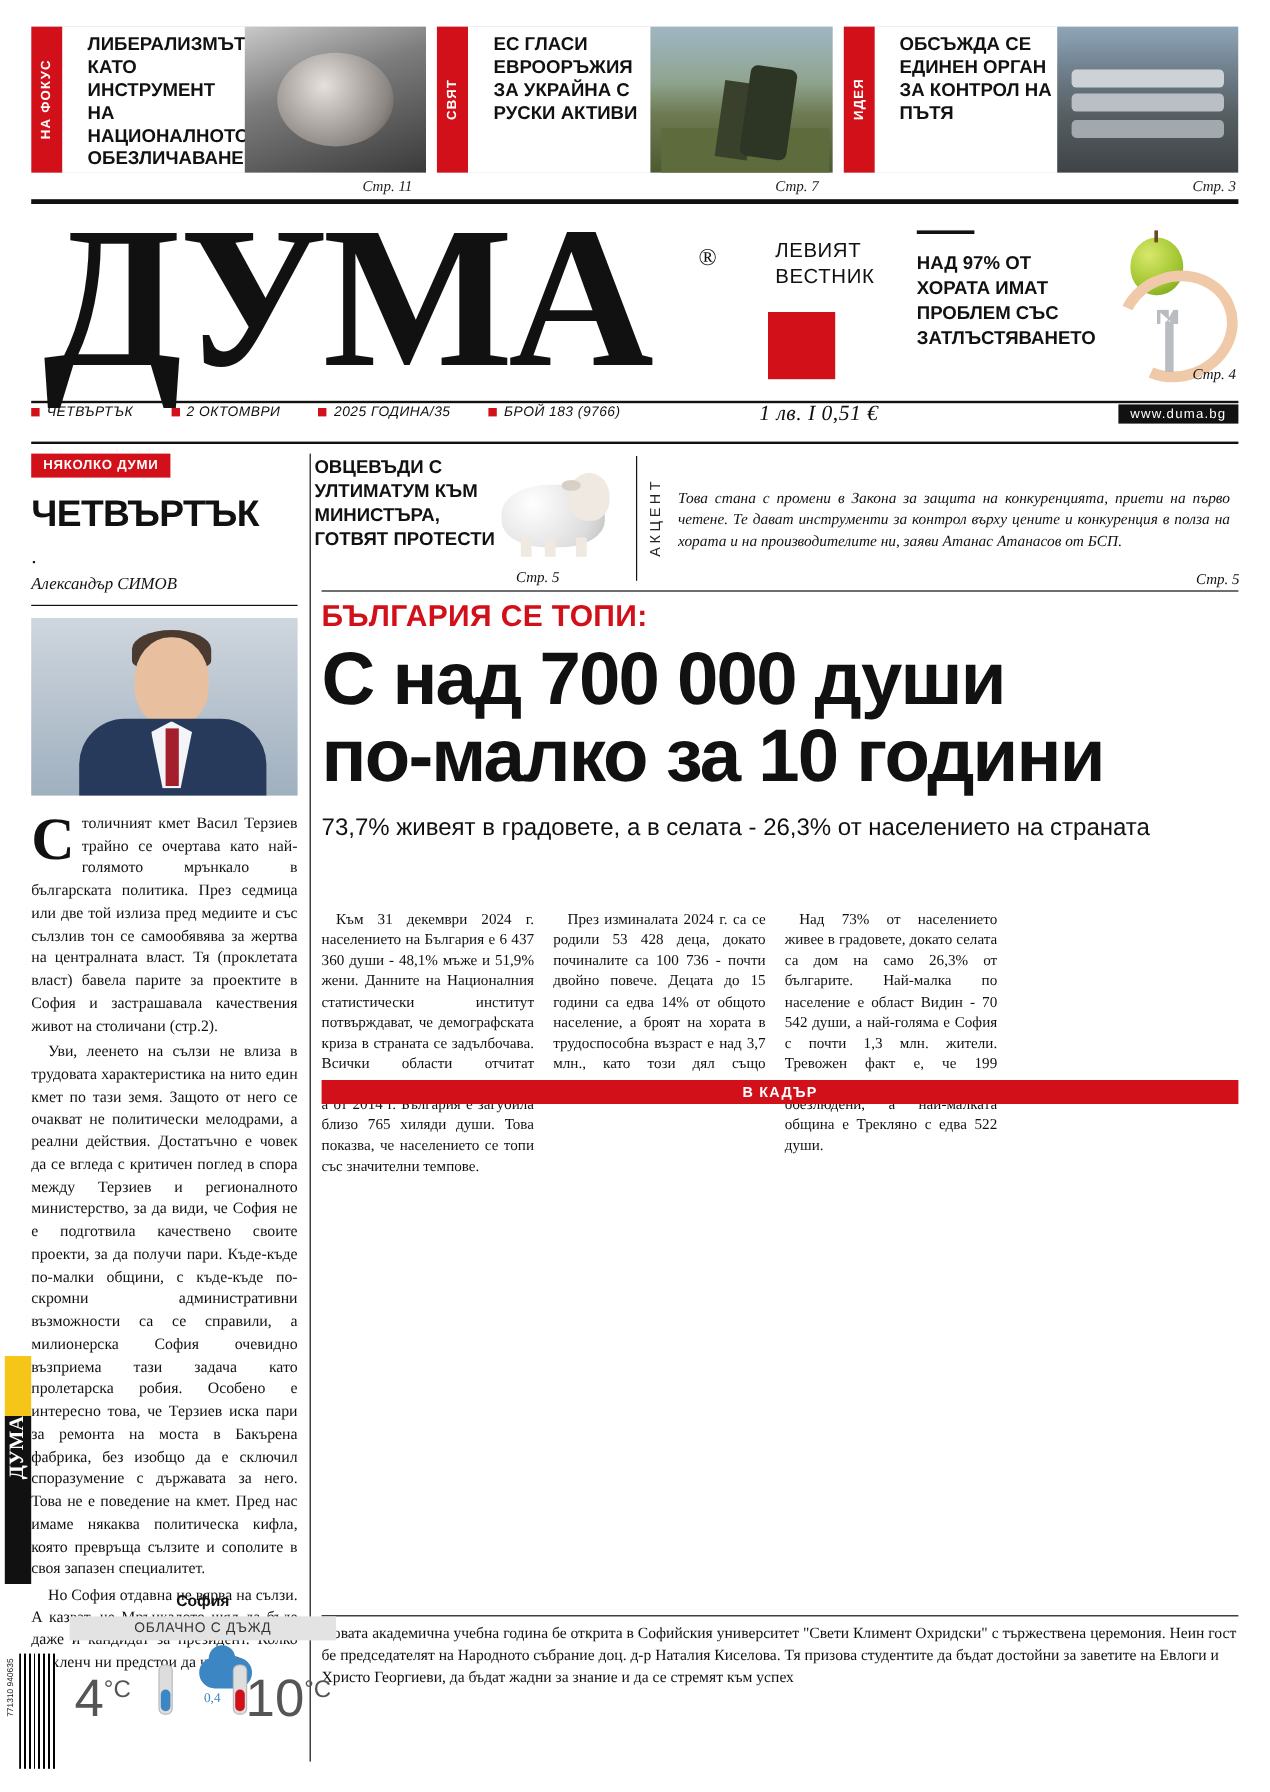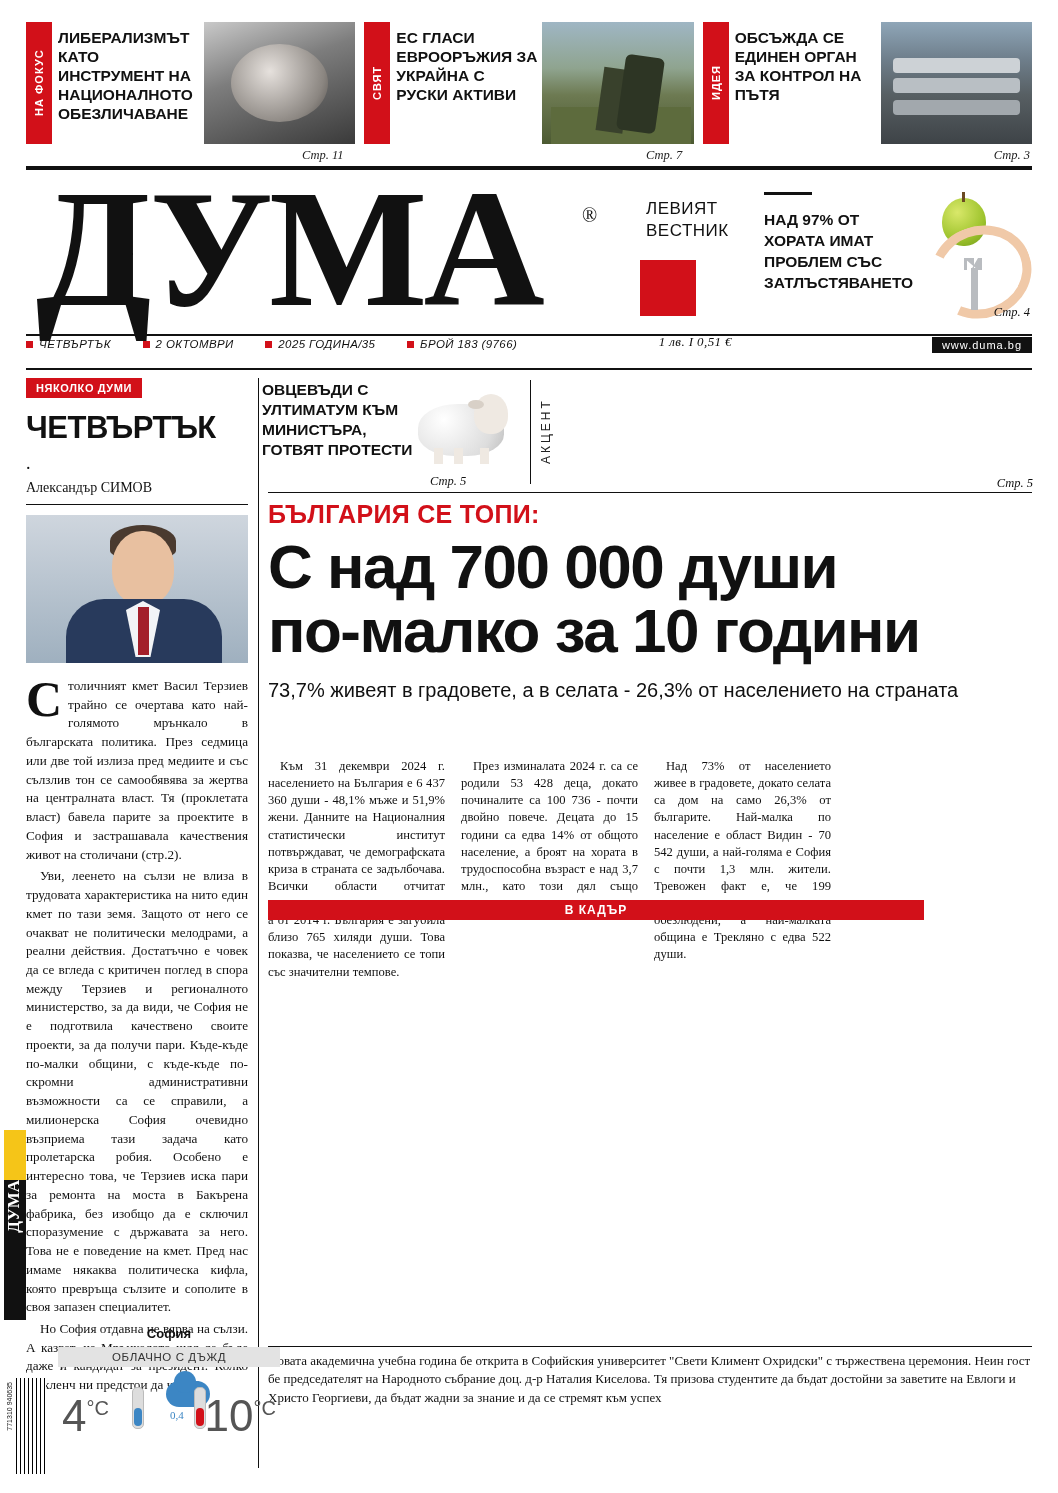--- a/index.html
+++ b/index.html
@@ -7,21 +7,21 @@
   .page{position:relative;width:1058px;height:1493px;background:#fff;}
 
   
   .teasers{position:absolute;left:26px;top:22px;width:1006px;height:122px;display:flex;gap:9px;}
   .teaser{position:relative;flex:1;height:122px;overflow:hidden;background:#ddd;display:flex;}
   .teaser .vtag{width:26px;background:#d21019;color:#fff;writing-mode:vertical-rl;transform:rotate(180deg);
     font-family:"Liberation Sans",sans-serif;font-weight:bold;font-size:11px;letter-spacing:1px;
     display:flex;align-items:center;justify-content:center;}
   .teaser .body{flex:1;position:relative;background:#fff;display:flex;}
   .teaser .txt{font-family:"Liberation Sans",sans-serif;font-weight:bold;font-size:15.5px;line-height:1.23;
-    color:#111;padding:6px 4px 0 6px;width:152px;box-sizing:border-box;}
+    color:#111;padding:6px 4px 0 21px;width:152px;box-sizing:border-box;}
   .teaser .pic{flex:1;position:relative;overflow:hidden;}
 
   
   .pic1{background:linear-gradient(160deg,#c9c9c9,#7d7d7d 40%,#3a3a3a 100%);}
   .pic1:after{content:"";position:absolute;left:18%;top:18%;width:64%;height:64%;border-radius:50%;
     background:radial-gradient(circle at 40% 35%,#e6e1dd,#8b8681 70%,#4a4643 100%);}
   .pic2{background:linear-gradient(180deg,#9fb6c4 0%,#8fa48f 38%,#6d7a52 60%,#4c5a32 100%);}
   .pic2:after{content:"";position:absolute;right:22%;top:28%;width:26%;height:62%;background:#2d3524;border-radius:6px;
     transform:rotate(8deg);box-shadow:-26px 10px 0 -6px #39412c;}
   .pic2:before{content:"";position:absolute;left:6%;bottom:0;width:92%;height:30%;background:#5d6b3d;}
@@ -54,31 +54,31 @@
   .promo .fork{position:absolute;right:54px;bottom:6px;width:7px;height:42px;background:#b9bcc0;}
   .promo .fork:before{content:"";position:absolute;left:-7px;top:-10px;width:21px;height:12px;background:#b9bcc0;
     clip-path:polygon(0 0,3px 0,3px 12px,0 12px,0 0,7px 0,10px 0,10px 12px,7px 12px,14px 0,18px 0,18px 12px,14px 12px);}
   .promo .stp{position:absolute;right:2px;bottom:-4px;font-style:italic;font-size:12.5px;}
 
   
   .dateline{position:absolute;left:26px;top:338px;width:1006px;height:24px;font-family:"Liberation Sans",sans-serif;
     font-size:11.5px;color:#111;letter-spacing:.4px;}
   .dateline .sq{display:inline-block;width:7px;height:7px;background:#d21019;margin-right:6px;}
   .dateline span.it{margin-right:28px;font-style:italic;}
-  .price{position:absolute;right:300px;top:-4px;font-family:"Liberation Serif",serif;font-style:italic;font-size:13px;}
+  .price{position:absolute;right:300px;top:-4px;font-family:"Liberation Serif",serif;font-style:italic;font-size:18px;}
   .site{position:absolute;right:0;top:-1px;background:#111;color:#fff;font-family:"Liberation Sans",sans-serif;
     font-size:11px;padding:2px 10px;letter-spacing:1px;}
 
   
   .leftcol{position:absolute;left:26px;top:378px;width:222px;}
   .tagline{display:inline-block;background:#d21019;color:#fff;font-family:"Liberation Sans",sans-serif;
     font-weight:bold;font-size:11px;padding:4px 10px;letter-spacing:.6px;}
   .optitle{font-family:"Liberation Sans",sans-serif;font-weight:bold;font-size:31px;margin-top:12px;letter-spacing:-.5px;}
   .opdot{font-size:18px;line-height:6px;margin-top:14px;}
-  .opauthor{font-size:14px;margin-top:14px;}
+  .opauthor{font-style:italic;font-size:14px;margin-top:14px;}
   .opline{height:1px;background:#111;margin-top:8px;}
   .portrait{width:222px;height:148px;margin-top:10px;background:linear-gradient(180deg,#cfd6de,#9fb0bf);position:relative;overflow:hidden;}
   .portrait .head{position:absolute;left:86px;top:16px;width:62px;height:74px;border-radius:48% 48% 44% 44%;background:#e8c0a0;}
   .portrait .hair{position:absolute;left:84px;top:10px;width:66px;height:32px;border-radius:50% 50% 20% 20%;background:#4a3a2f;}
   .portrait .body{position:absolute;left:40px;top:84px;width:156px;height:70px;background:#283a5c;border-radius:38px 38px 0 0;}
   .portrait .shirt{position:absolute;left:100px;top:86px;width:34px;height:56px;background:#f2f4f7;
     clip-path:polygon(50% 0,100% 16%,72% 100%,28% 100%,0 16%);}
   .portrait .tie{position:absolute;left:112px;top:92px;width:11px;height:48px;background:#a31f2b;}
   .optext{margin-top:14px;font-size:13.2px;line-height:1.42;text-align:justify;hyphens:auto;}
   .optext p{margin:0 0 3px 0;text-indent:14px;}
@@ -112,21 +112,21 @@
   .kicker{font-family:"Liberation Sans",sans-serif;font-weight:bold;font-size:25px;color:#d21019;letter-spacing:.3px;}
   .headline{font-family:"Liberation Sans",sans-serif;font-weight:bold;font-size:62px;line-height:1.03;
     letter-spacing:-1.5px;margin-top:6px;}
   .subhead{font-family:"Liberation Sans",sans-serif;font-size:20px;line-height:1.32;margin-top:14px;color:#111;}
 
   .cols{position:absolute;left:268px;top:758px;width:764px;height:136px;display:flex;gap:16px;}
   .cols .c{width:177px;font-size:12.6px;line-height:1.36;text-align:justify;}
   .cols .c p{margin:0;text-indent:12px;}
   .cols .c p.first{text-indent:12px;}
 
-  .kadr{position:absolute;left:268px;top:900px;width:656px;height:20px;background:#d21019;color:#fff;
+  .kadr{position:absolute;left:268px;top:900px;width:764px;height:20px;background:#d21019;color:#fff;
     font-family:"Liberation Sans",sans-serif;font-weight:bold;font-size:12px;display:flex;align-items:center;
     justify-content:center;letter-spacing:1px;}
 
   
   .photo{position:absolute;left:268px;top:924px;width:764px;height:418px;overflow:hidden;background:#7d7a74;}
   .ph-bldg{position:absolute;left:0;top:0;width:470px;height:330px;background:linear-gradient(180deg,#cfc7b8,#a79d8c);}
   .ph-door{position:absolute;left:190px;top:36px;width:150px;height:250px;background:linear-gradient(180deg,#5c4530,#31231a);border:6px solid #b6ab99;}
   .ph-col{position:absolute;top:0;width:34px;height:330px;background:linear-gradient(90deg,#d8d0c2,#b3a896);}
   .ph-sky{position:absolute;left:470px;top:0;width:294px;height:120px;background:linear-gradient(180deg,#dfe4e8,#b9c2c9);}
   .ph-steps{position:absolute;left:0;bottom:0;width:764px;height:96px;background:linear-gradient(180deg,#b3a998,#8e8575);}
@@ -273,20 +273,21 @@
         <div class="headS"></div>
         <div class="ear"></div>
         <div class="leg" style="left:24px;"></div>
         <div class="leg" style="left:44px;"></div>
         <div class="leg" style="left:70px;"></div>
       </div>
       <div class="stp2">Стр. 5</div>
     </div>
     <div class="accent">
       <div class="vtag">АКЦЕНТ</div>
+      <div class="txt">Това стана с промени в Закона за защита на конкуренцията, приети на първо четене. Те дават инструменти за контрол върху цените и конкуренция в полза на хората и на производителите ни, заяви Атанас Атанасов от БСП.</div>
       <div class="stp">Стр. 5</div>
     </div>
   </div>
 
   <div class="rule" style="left:268px;top:492px;width:764px;height:1px;"></div>
 
   <div class="main">
     <div class="kicker">БЪЛГАРИЯ СЕ ТОПИ:</div>
     <div class="headline">
       <div>С над 700 000 души</div>

